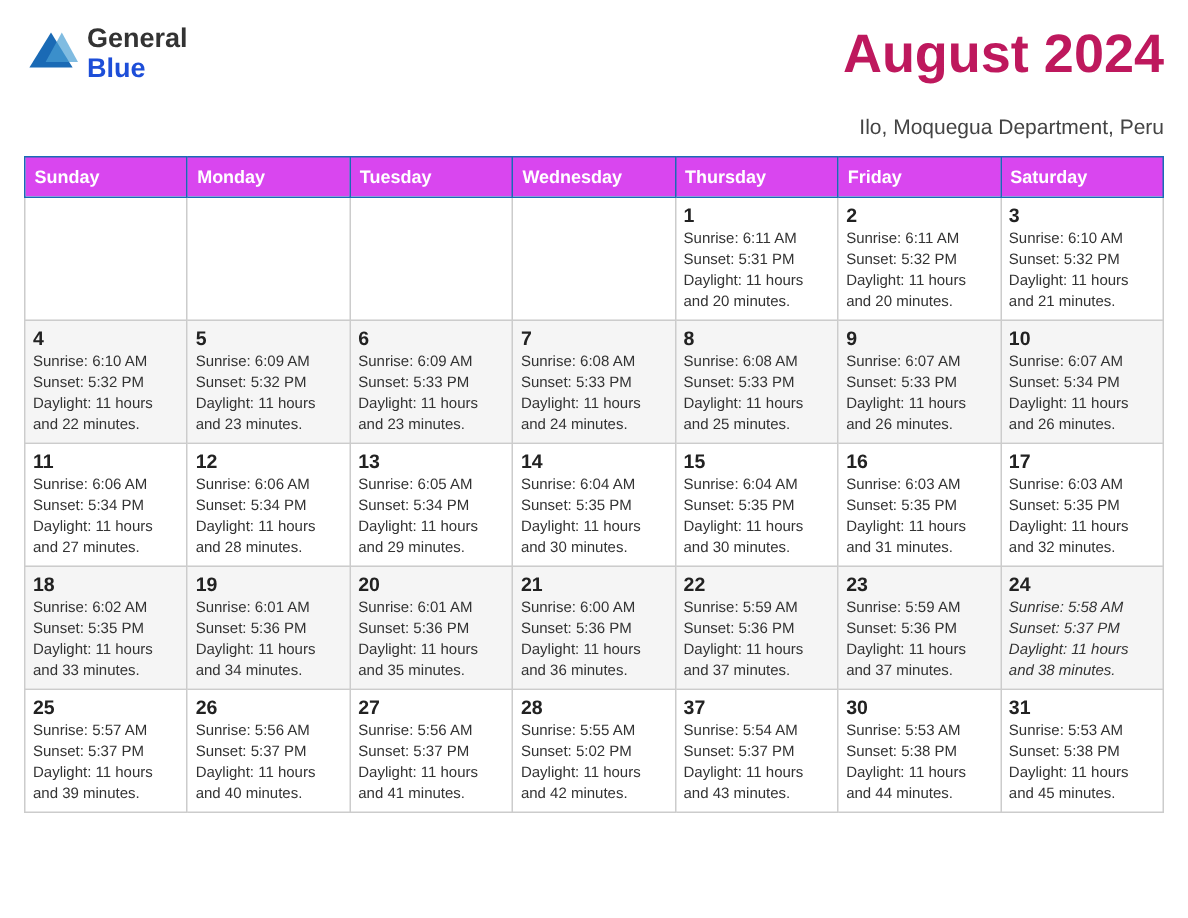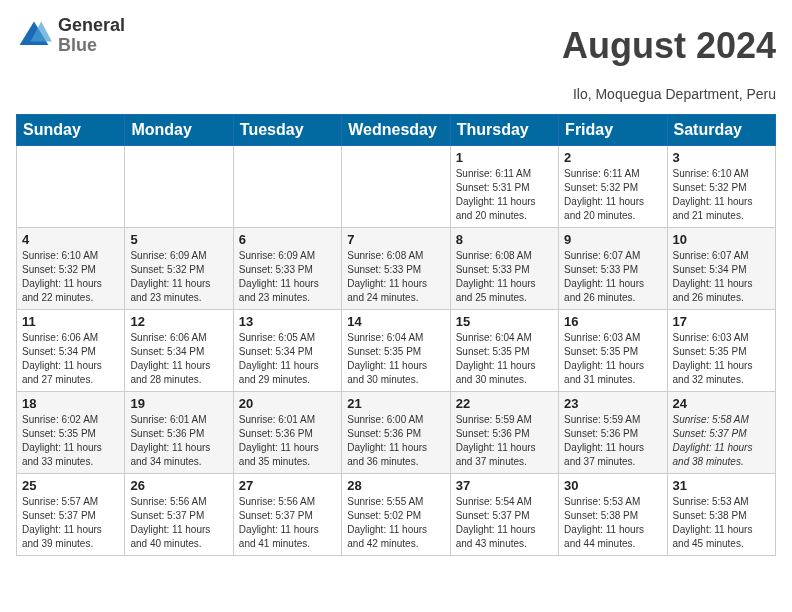--- a/index.html
+++ b/index.html
@@ -21,51 +21,50 @@
       align-items: center;
       gap: 6px;
       justify-content: center;
     }
     .logo-text {
       font-size: 18px;
       font-weight: bold;
       line-height: 1.1;
     }
     .logo-text .general { color: #333; }
-    .logo-text .blue { color: #737373; margin-top: 38px; }
+    .logo-text .blue { color: #1d4ed8; margin-top: 38px; }
     .logo-icon {
       width: 36px;
       height: 36px;
     }
     .title-area {
       text-align: right;
     }
     .calendar-title {
       font-size: 36px;
       font-weight: bold;
-      color: #404040;
+      color: #be185d;
       line-height: 1.1;
-      margin-top: 10px;
     }
     .calendar-subtitle {
       font-size: 14px;
       color: #444;
       margin-top: 20px;
     }
     table {
       width: 100%;
       border-collapse: collapse;
       font-size: 11px;
     }
     thead tr th {
-      background-color: #0369a1;
+      background-color: #d946ef;
       color: #fff;
       text-align: left;
       padding: 6px 6px;
-      font-size: 16px;
+      font-size: 12px;
       font-weight: bold;
       border: 1px solid #1a6ab5;
     }
     tbody tr td {
       border: 1px solid #ccc;
       vertical-align: top;
       padding: 4px 5px;
       width: calc(100% / 7);
       height: 80px;
       background: #fff;

